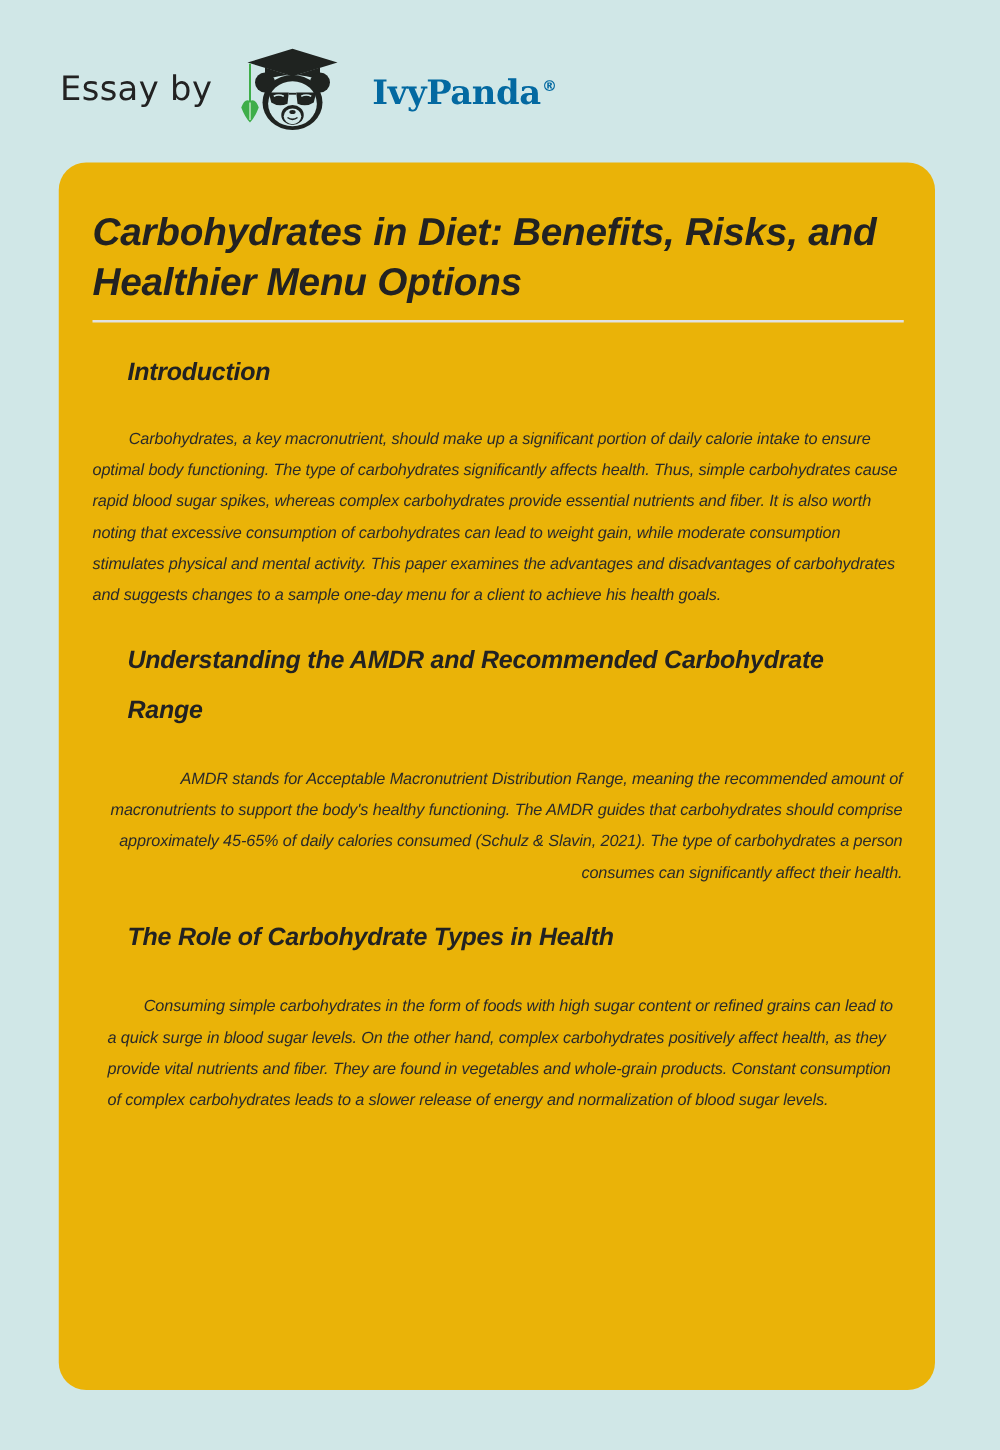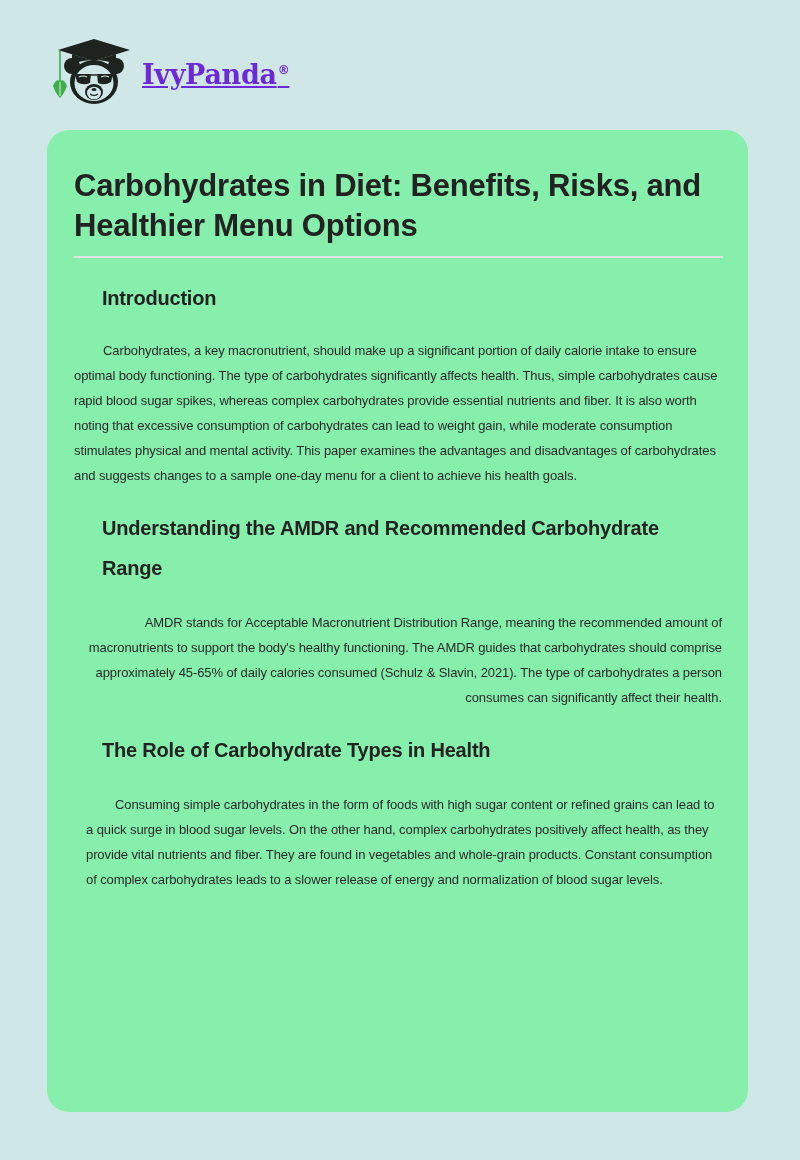--- a/index.html
+++ b/index.html
@@ -25,42 +25,42 @@
     color: #222;
     letter-spacing: 0.3px;
     margin-right: 18px;
     margin-top: -2px;
   }
   .brand-logo { width: 88px; height: 72px; display: block; }
   .brand-name {
     font-family: "DejaVu Serif", serif;
     font-weight: bold;
     font-size: 27px;
-    color: #6d28d9;
-    margin-left: 6px;
+    color: #0369a1;
+    margin-left: 22px;
     margin-top: 4px;
     letter-spacing: -0.3px;
-    text-decoration: underline;
   }
   .brand-reg {
     font-family: "DejaVu Sans", sans-serif;
     font-size: 12px;
     vertical-align: super;
     font-weight: bold;
     margin-left: 1px;
   }
   .card {
     position: absolute;
     left: 47px;
     top: 130px;
     width: 701px;
     height: 982px;
-    background: #86efac;
+    background: #eab308;
     border-radius: 22px;
     padding: 36px 26px 0 27px;
+    font-style: italic;
   }
   .title {
     font-family: "Liberation Sans", sans-serif;
     font-weight: bold;
     font-size: 31px;
     line-height: 40px;
     color: #222;
     letter-spacing: -0.2px;
   }
   .exclusive {
@@ -109,20 +109,21 @@
   #p-intro { margin-top: 20px; }
   #h-amdr { margin-top: 20px; }
   #p-amdr { margin-top: 22px; text-align: right; }
   #h-role { margin-top: 20px; }
   #p-role { margin-top: 22px; margin-left: 12px; }
 </style>
 </head>
 <body>
 
 <header class="brand">
+  <span class="brand-prefix">Essay by</span>
   <svg class="brand-logo" viewBox="0 0 88 72">
 
     <polygon points="10,14 46,3 82,14 46,25" fill="#1f2320"></polygon>
     <path d="M24,18 L24,28 Q46,20 68,28 L68,18 L46,25 Z" fill="#1f2320"></path>
 
     <line x1="12" y1="15" x2="12" y2="46" stroke="#3fae4a" stroke-width="1.6"></line>
     <path d="M5,50 Q8,42 12,45 Q16,42 19,50 Q16,58 12,62 Q8,58 5,50 Z" fill="#3fae4a"></path>
     <line x1="12" y1="46" x2="12" y2="60" stroke="#ffffff" stroke-width="0.8"></line>
 
     <circle cx="24" cy="30" r="8" fill="#1f2320"></circle>

